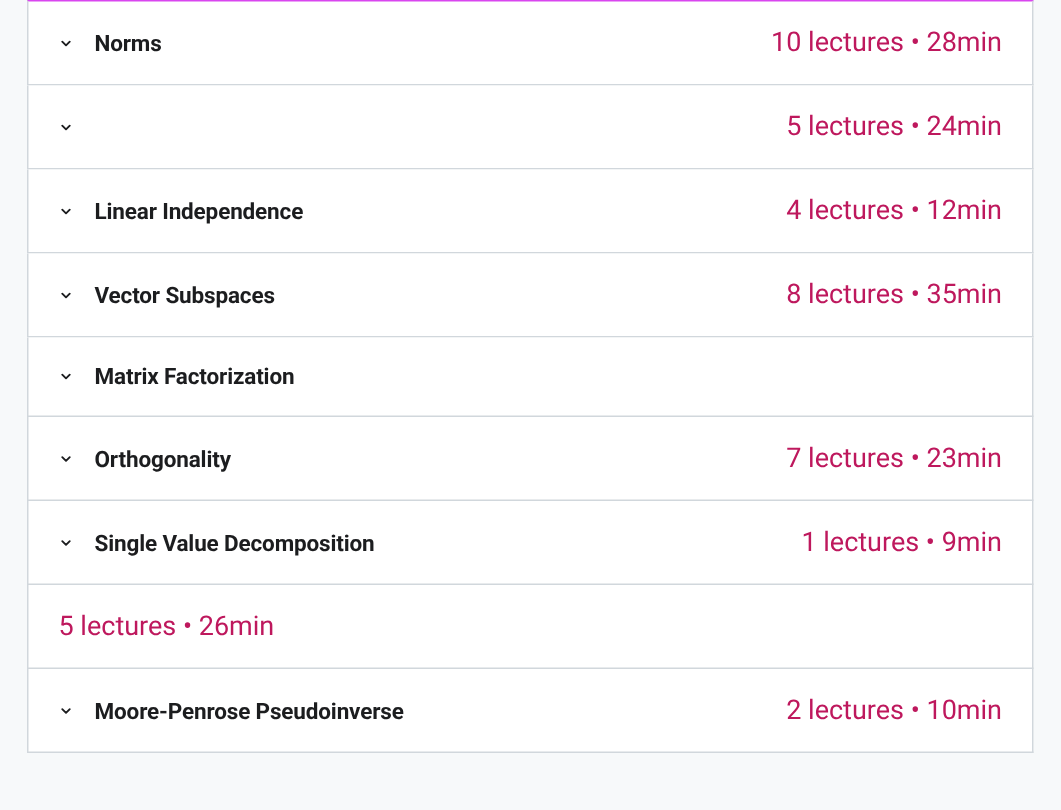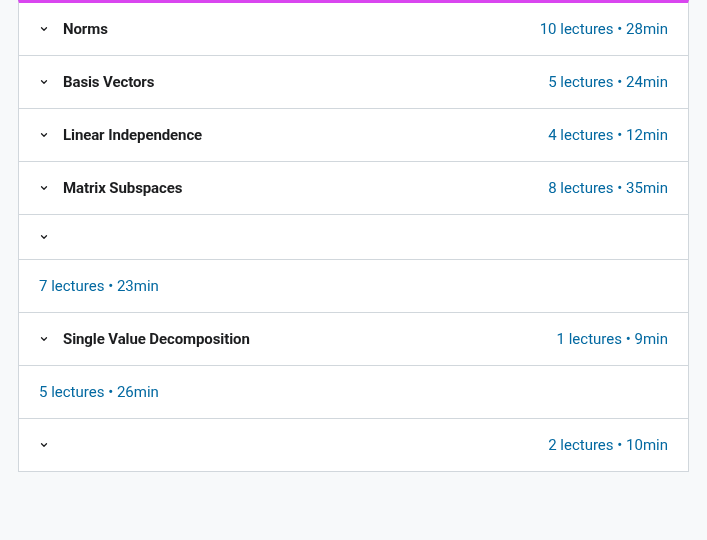--- a/index.html
+++ b/index.html
@@ -21,21 +21,21 @@
       display: flex;
       align-items: center;
       justify-content: space-between;
       background: #ffffff;
       border: 1px solid #d1d7dc;
       border-top: none;
       padding: 17px 20px;
       cursor: pointer;
     }
     .section-row:first-child {
-      border-top: 3px solid #d946ef;
+      border-top: 1px solid #d946ef;
     }
     .section-left {
       display: flex;
       align-items: center;
       gap: 14px;
     }
     .chevron {
       display: inline-flex;
       align-items: center;
       justify-content: center;
@@ -47,22 +47,22 @@
       width: 10px;
       height: 10px;
     }
     .section-title {
       font-weight: 700;
       font-size: 15px;
       color: #1c1d1f;
       letter-spacing: -0.1px;
     }
     .section-meta {
-      font-size: 15px;
-      color: #0369a1;
+      font-size: 18px;
+      color: #be185d;
       white-space: nowrap;
     }
   </style>
 </head>
 <body>
 
 <div class="course-sections">
     <div class="section-row">
       <div class="section-left">
         <span class="chevron">
@@ -74,21 +74,20 @@
       </div>
       <span class="section-meta">10 lectures • 28min</span>
     </div>
     <div class="section-row">
       <div class="section-left">
         <span class="chevron">
           <svg viewBox="0 0 24 24" fill="none" stroke="currentColor" stroke-width="3" stroke-linecap="round" stroke-linejoin="round">
             <polyline points="6 9 12 15 18 9"></polyline>
           </svg>
         </span>
-        <span class="section-title">Basis Vectors</span>
       </div>
       <span class="section-meta">5 lectures • 24min</span>
     </div>
     <div class="section-row">
       <div class="section-left">
         <span class="chevron">
           <svg viewBox="0 0 24 24" fill="none" stroke="currentColor" stroke-width="3" stroke-linecap="round" stroke-linejoin="round">
             <polyline points="6 9 12 15 18 9"></polyline>
           </svg>
         </span>
@@ -96,34 +95,43 @@
       </div>
       <span class="section-meta">4 lectures • 12min</span>
     </div>
     <div class="section-row">
       <div class="section-left">
         <span class="chevron">
           <svg viewBox="0 0 24 24" fill="none" stroke="currentColor" stroke-width="3" stroke-linecap="round" stroke-linejoin="round">
             <polyline points="6 9 12 15 18 9"></polyline>
           </svg>
         </span>
-        <span class="section-title">Matrix Subspaces</span>
+        <span class="section-title">Vector Subspaces</span>
       </div>
       <span class="section-meta">8 lectures • 35min</span>
     </div>
     <div class="section-row">
       <div class="section-left">
         <span class="chevron">
           <svg viewBox="0 0 24 24" fill="none" stroke="currentColor" stroke-width="3" stroke-linecap="round" stroke-linejoin="round">
             <polyline points="6 9 12 15 18 9"></polyline>
           </svg>
         </span>
+        <span class="section-title">Matrix Factorization</span>
       </div>
     </div>
     <div class="section-row">
+      <div class="section-left">
+        <span class="chevron">
+          <svg viewBox="0 0 24 24" fill="none" stroke="currentColor" stroke-width="3" stroke-linecap="round" stroke-linejoin="round">
+            <polyline points="6 9 12 15 18 9"></polyline>
+          </svg>
+        </span>
+        <span class="section-title">Orthogonality</span>
+      </div>
       <span class="section-meta">7 lectures • 23min</span>
     </div>
     <div class="section-row">
       <div class="section-left">
         <span class="chevron">
           <svg viewBox="0 0 24 24" fill="none" stroke="currentColor" stroke-width="3" stroke-linecap="round" stroke-linejoin="round">
             <polyline points="6 9 12 15 18 9"></polyline>
           </svg>
         </span>
         <span class="section-title">Single Value Decomposition</span>
@@ -133,16 +141,17 @@
     <div class="section-row">
       <span class="section-meta">5 lectures • 26min</span>
     </div>
     <div class="section-row">
       <div class="section-left">
         <span class="chevron">
           <svg viewBox="0 0 24 24" fill="none" stroke="currentColor" stroke-width="3" stroke-linecap="round" stroke-linejoin="round">
             <polyline points="6 9 12 15 18 9"></polyline>
           </svg>
         </span>
+        <span class="section-title">Moore-Penrose Pseudoinverse</span>
       </div>
       <span class="section-meta">2 lectures • 10min</span>
     </div>
   </div>
 
 </body></html>

